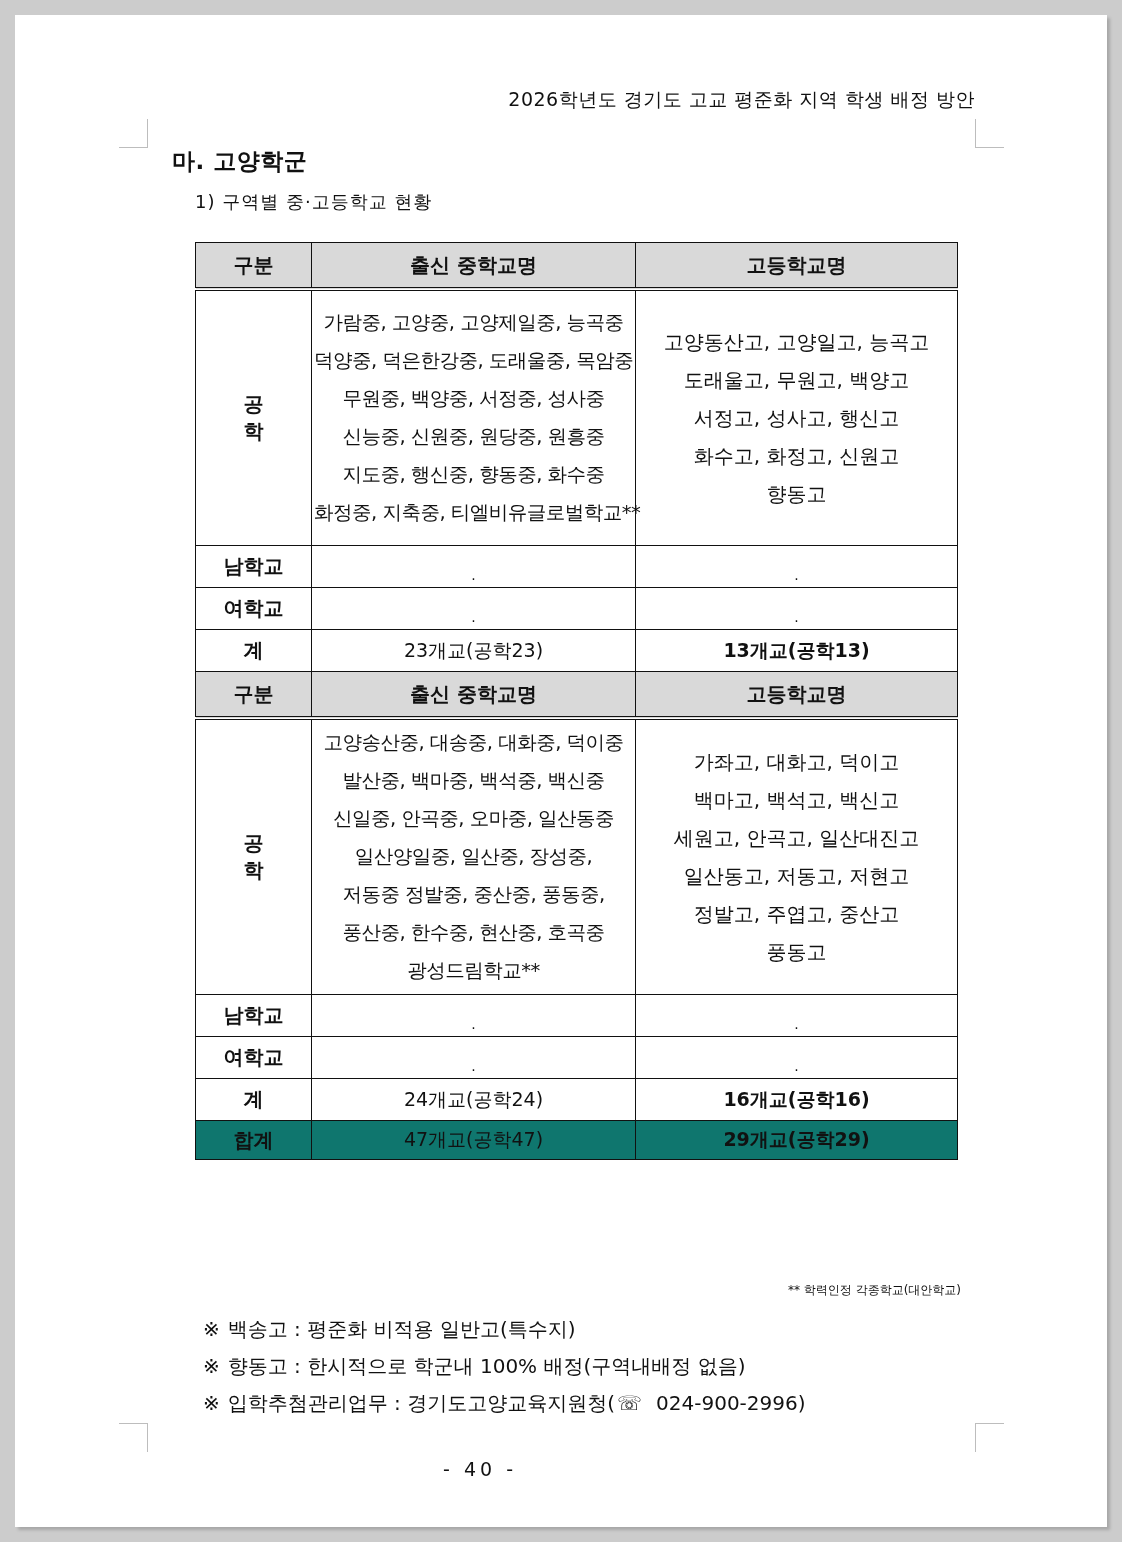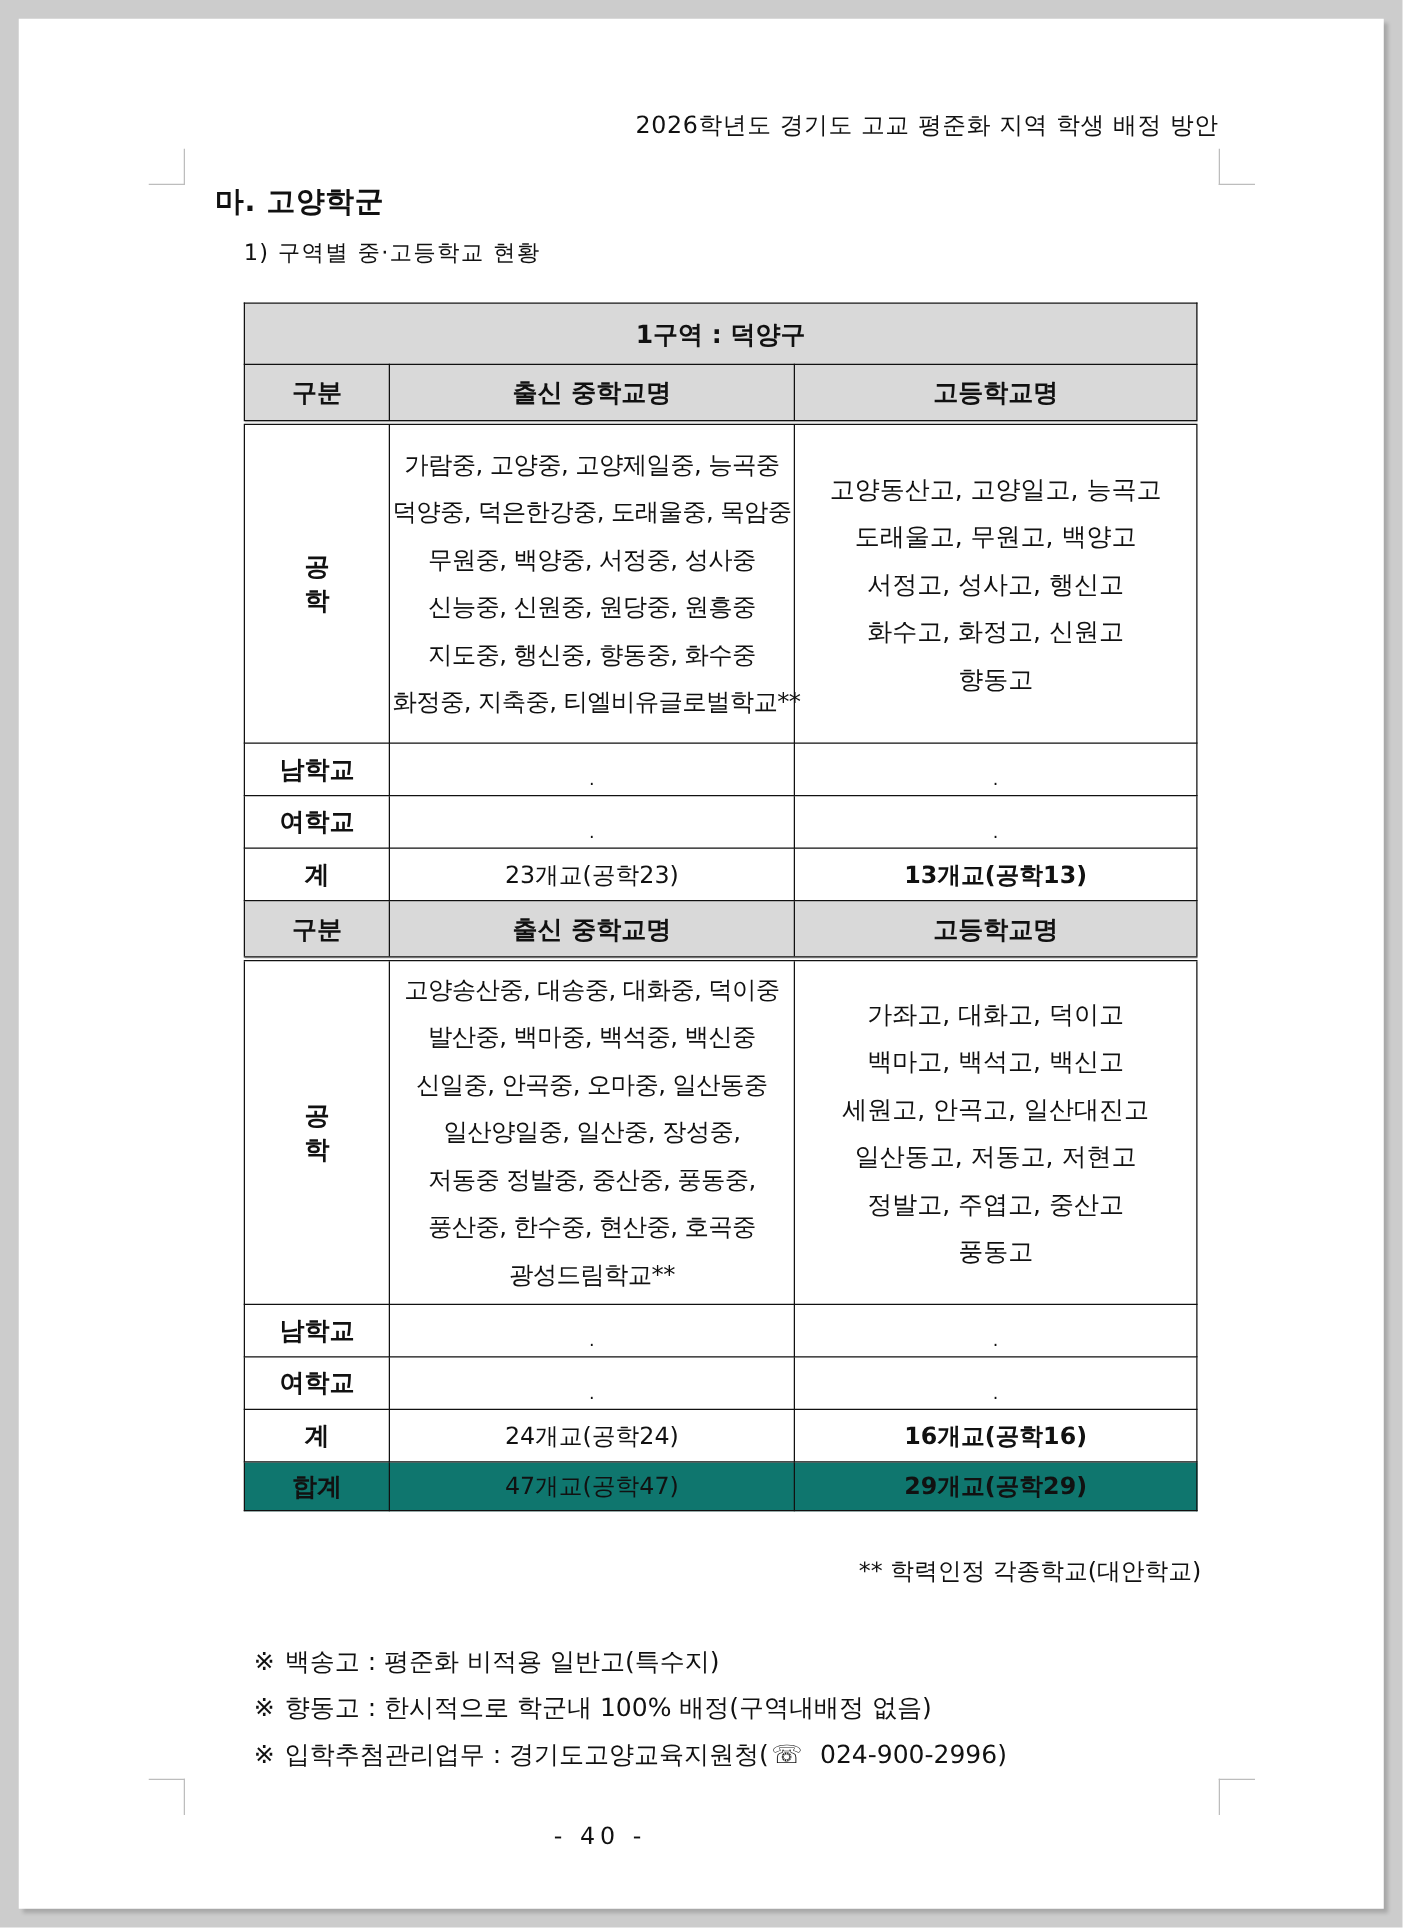--- a/index.html
+++ b/index.html
@@ -61,22 +61,22 @@
   .list-cell .line { display: block; white-space: nowrap; }
   .hs-cell { line-height: 38px; font-size: 20px; letter-spacing: 0px; }
   .hs-cell .line { display: block; white-space: nowrap; }
   .small-row td { height: 41px; }
   .dot { font-size: 14px; position: relative; top: 6px; }
   .total-row td { height: 41px; }
   .bold { font-weight: bold; }
   .grand-row td { background: #0f766e; height: 38px; }
 
   .footnote-right {
-    position: absolute; right: 146px; top: 1229px;
-    font-size: 19px;
+    position: absolute; right: 146px; top: 1267px;
+    font-size: 12px;
   }
   .notes {
     position: absolute; left: 188px; top: 1296px;
     font-size: 20px; line-height: 37px;
   }
   .notes .note { display: block; white-space: nowrap; }
   .notes .mark { margin-right: 8px; }
   .page-number {
     position: absolute; left: 0; width: 930px; top: 1443px;
     text-align: center; font-size: 19px;
@@ -98,23 +98,20 @@
   <div class="subsection-title">1) 구역별 중·고등학교 현황</div>
 
   <table class="schools">
     <colgroup>
         <col class="c1">
         <col class="c2">
         <col class="c3">
       </colgroup>
     <tbody>
 
-      <tr class="zone-row">
-        <td colspan="3">1구역 : 덕양구</td>
-      </tr>
       <tr class="head-row double">
         <td>구분</td>
         <td>출신 중학교명</td>
         <td>고등학교명</td>
       </tr>
       <tr>
         <td class="label gonghak-label">공 학</td>
         <td class="list-cell" style="height:246px;">
           <span class="line">가람중, 고양중, 고양제일중, 능곡중</span>
           <span class="line">덕양중, 덕은한강중, 도래울중, 목암중</span>

